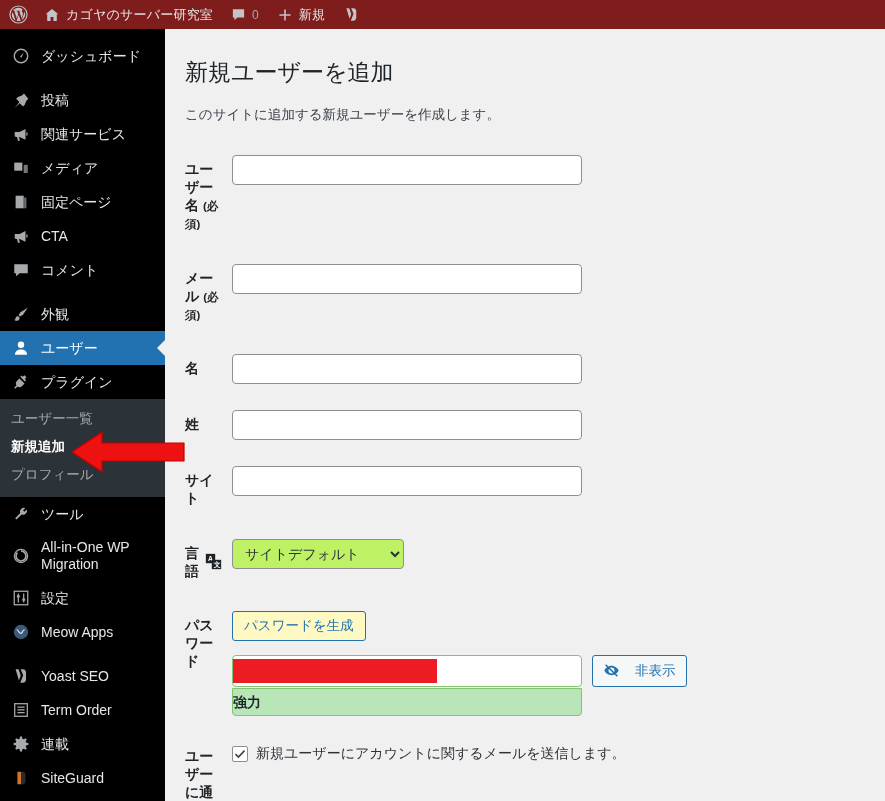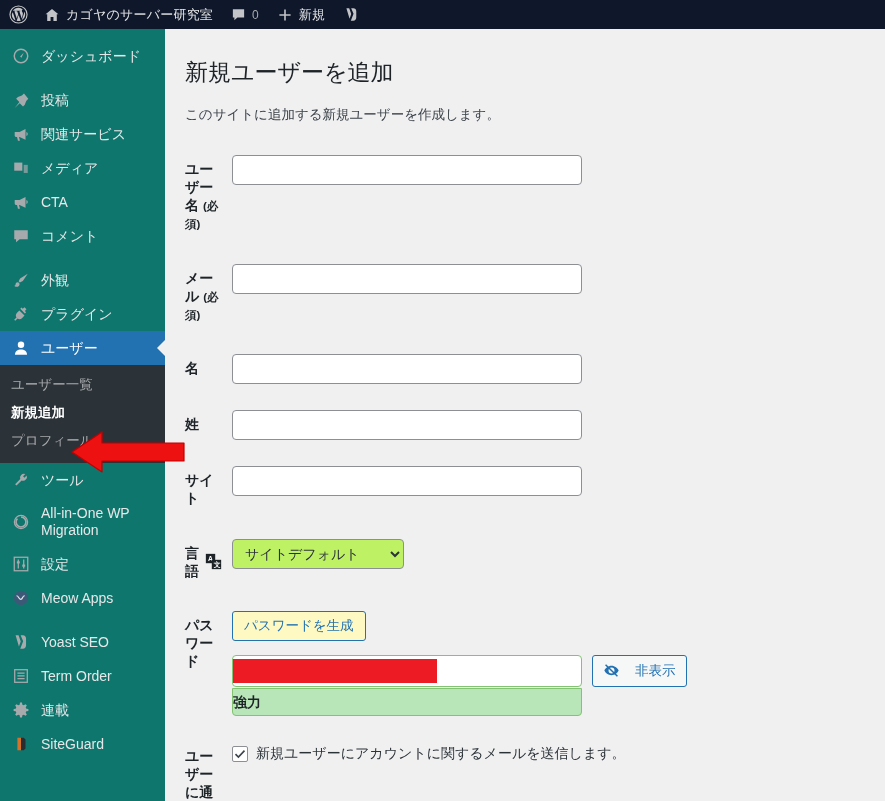--- a/index.html
+++ b/index.html
@@ -10,21 +10,21 @@
     font-family: "Liberation Sans", "DejaVu Sans", sans-serif;
   }
   body { background: #f0f0f1; }
 
   .screen { position: relative; width: 885px; height: 801px; }
 
   
   .adminbar {
     position: absolute; top: 0; left: 0;
     width: 885px; height: 29px;
-    background: #0f172a;
+    background: #7f1d1d;
     display: flex; align-items: center;
     color: #c3c4c7;
     font-size: 13px;
     z-index: 40;
   }
   .ab-item {
     display: flex; align-items: center; gap: 6px;
     height: 29px; padding: 0 9px;
     color: #c3c4c7; white-space: nowrap;
   }
@@ -32,21 +32,21 @@
   .ab-count {
     color: #a7aaad; font-size: 12px;
   }
   .ab-text { font-size: 13px; color: #e6e7e8; letter-spacing: .2px; }
   svg { display: block; }
 
   
   .sidebar {
     position: absolute; top: 29px; left: 0;
     width: 165px; height: 772px;
-    background: #0f766e;
+    background: #000000;
     color: #e0e0e0;
     font-size: 14px;
     z-index: 30;
     overflow: hidden;
   }
   .menu-item {
     display: flex; align-items: center;
     gap: 10px;
     height: 34px;
     padding: 0 0 0 11px;
@@ -324,20 +324,29 @@
     <div class="menu-item">
       <span class="mi-icon">
         <svg width="18" height="18" viewBox="0 0 20 20">
           <path d="M2.5 4h9v9h-9V4Z" fill="#a7aaad"></path>
           <path d="M13 6.5h4.5v9H13V6.5Z" fill="#a7aaad" opacity=".7"></path>
         </svg>
       </span>
       <span class="mi-label">メディア</span>
     </div>
 
+    <div class="menu-item">
+      <span class="mi-icon">
+        <svg width="18" height="18" viewBox="0 0 20 20">
+          <rect x="4" y="3" width="9" height="14" fill="#a7aaad"></rect>
+          <rect x="13.5" y="5" width="2.5" height="12" fill="#a7aaad" opacity=".65"></rect>
+        </svg>
+      </span>
+      <span class="mi-label">固定ページ</span>
+    </div>
 
     <div class="menu-item">
       <span class="mi-icon">
         <svg width="18" height="18" viewBox="0 0 20 20">
           <path d="M3 8.2v3.6c0 .8.6 1.4 1.4 1.4h1.2l1 4.3h2.2l-1-4.3h.6l6.6 3.3V4.5L8.4 7.8H4.4C3.6 7.8 3 7.4 3 8.2Zm14.5 1.8a2.2 2.2 0 0 1-1.5 2.1V7.9a2.2 2.2 0 0 1 1.5 2.1Z" fill="#a7aaad"></path>
         </svg>
       </span>
       <span class="mi-label">CTA</span>
     </div>
 
@@ -352,39 +361,39 @@
 
     <div class="menu-sep"></div>
 
     <div class="menu-item">
       <span class="mi-icon">
         <svg width="18" height="18" viewBox="0 0 20 20">
           <path d="M17.5 3 9 8.2l-1.6 3.2 1.3 1.3L12 11 17.5 3ZM6.2 12.6c-1.2 0-2.2 1-2.2 2.2 0 .9-.4 1.4-1.4 1.8 1 .8 2 1 2.9 1 1.6 0 2.9-1.3 2.9-2.9 0-1.2-1-2.1-2.2-2.1Z" fill="#a7aaad"></path>
         </svg>
       </span>
       <span class="mi-label">外観</span>
-    </div>
-
-    <div class="menu-item">
-      <span class="mi-icon">
-        <svg width="18" height="18" viewBox="0 0 20 20">
-          <path d="M13.8 2.5 12 4.3l-1.4-1.4-1.4 1.4 5.1 5.1 1.4-1.4-1.4-1.4 1.8-1.8-2.3-2.3ZM8.2 6.1 5.6 8.7c-1.6 1.6-1.7 3.6-.6 5.1l-2.6 2.6 1.2 1.2 2.6-2.6c1.5 1.1 3.5 1 5.1-.6l2.6-2.6L8.2 6.1Z" fill="#a7aaad"></path>
-        </svg>
-      </span>
-      <span class="mi-label">プラグイン</span>
     </div>
 
     <div class="menu-item current">
       <span class="mi-icon">
         <svg width="18" height="18" viewBox="0 0 20 20">
           <circle cx="10" cy="6.3" r="3.6" fill="#ffffff"></circle>
           <path d="M3.3 17.5c0-3.7 3-5.8 6.7-5.8s6.7 2.1 6.7 5.8H3.3Z" fill="#ffffff"></path>
         </svg>
       </span>
       <span class="mi-label">ユーザー</span>
+    </div>
+
+    <div class="menu-item">
+      <span class="mi-icon">
+        <svg width="18" height="18" viewBox="0 0 20 20">
+          <path d="M13.8 2.5 12 4.3l-1.4-1.4-1.4 1.4 5.1 5.1 1.4-1.4-1.4-1.4 1.8-1.8-2.3-2.3ZM8.2 6.1 5.6 8.7c-1.6 1.6-1.7 3.6-.6 5.1l-2.6 2.6 1.2 1.2 2.6-2.6c1.5 1.1 3.5 1 5.1-.6l2.6-2.6L8.2 6.1Z" fill="#a7aaad"></path>
+        </svg>
+      </span>
+      <span class="mi-label">プラグイン</span>
     </div>
 
     <div class="submenu">
       <div class="submenu-item">ユーザー一覧</div>
       <div class="submenu-item current">新規追加</div>
       <div class="submenu-item">プロフィール</div>
     </div>
 
     <div class="menu-item">
       <span class="mi-icon">

